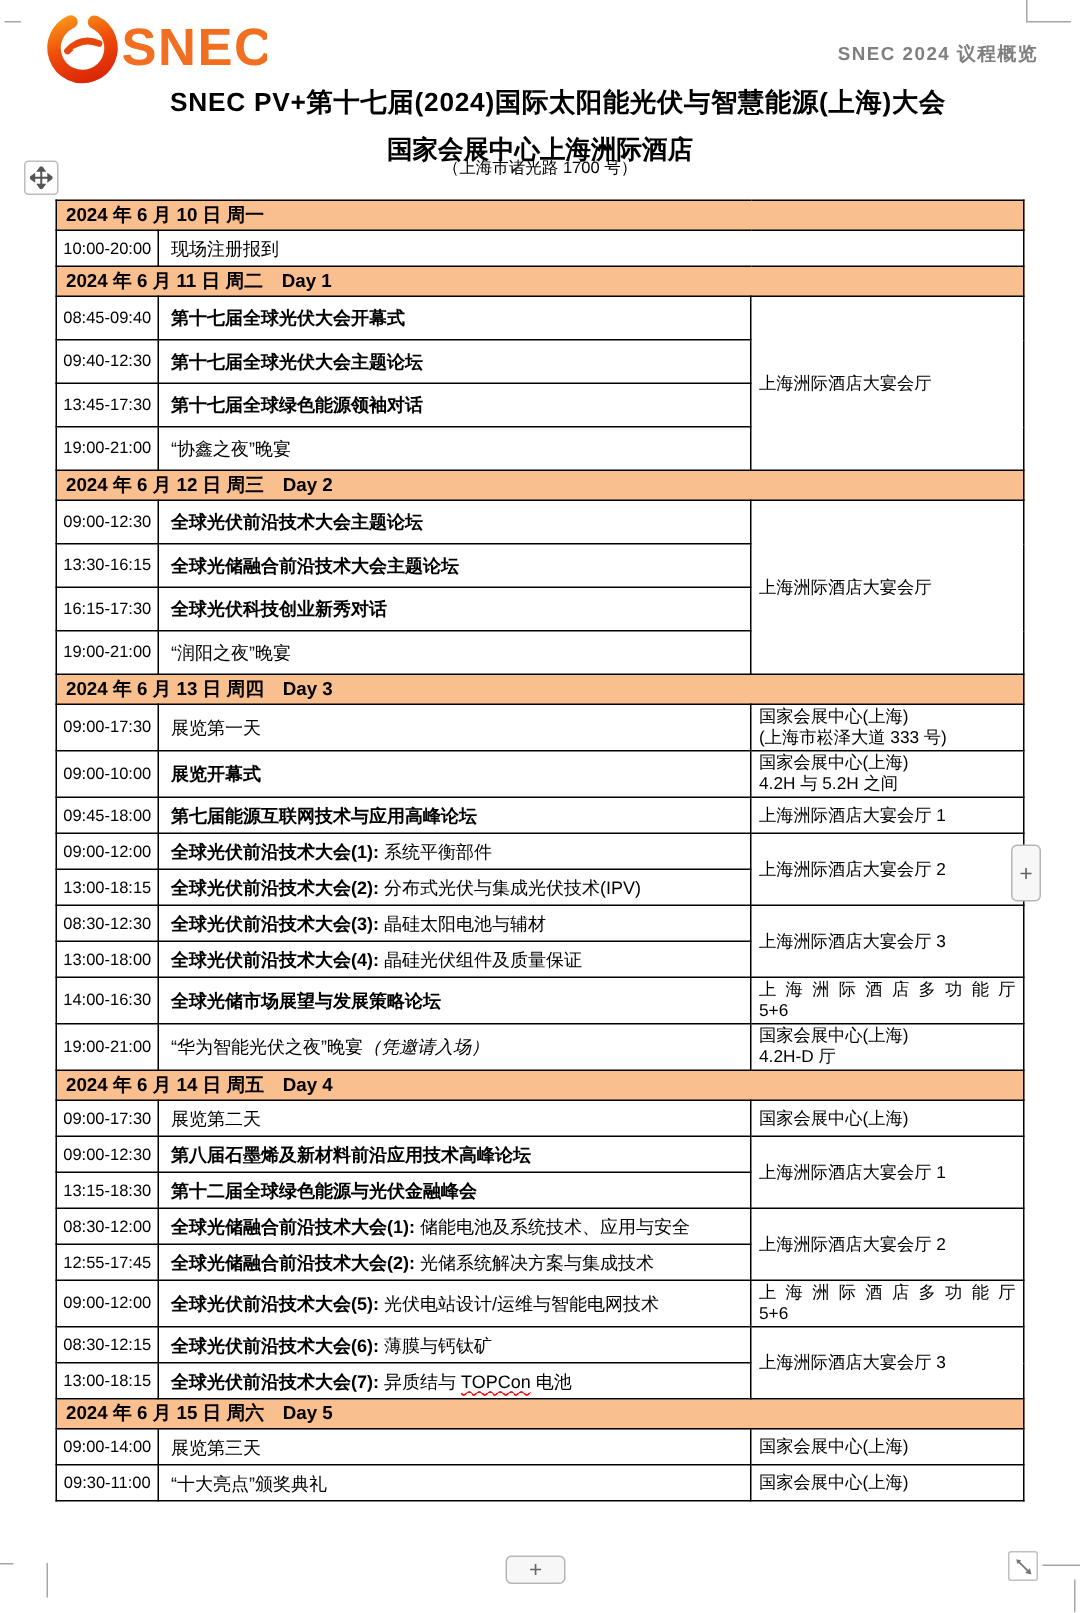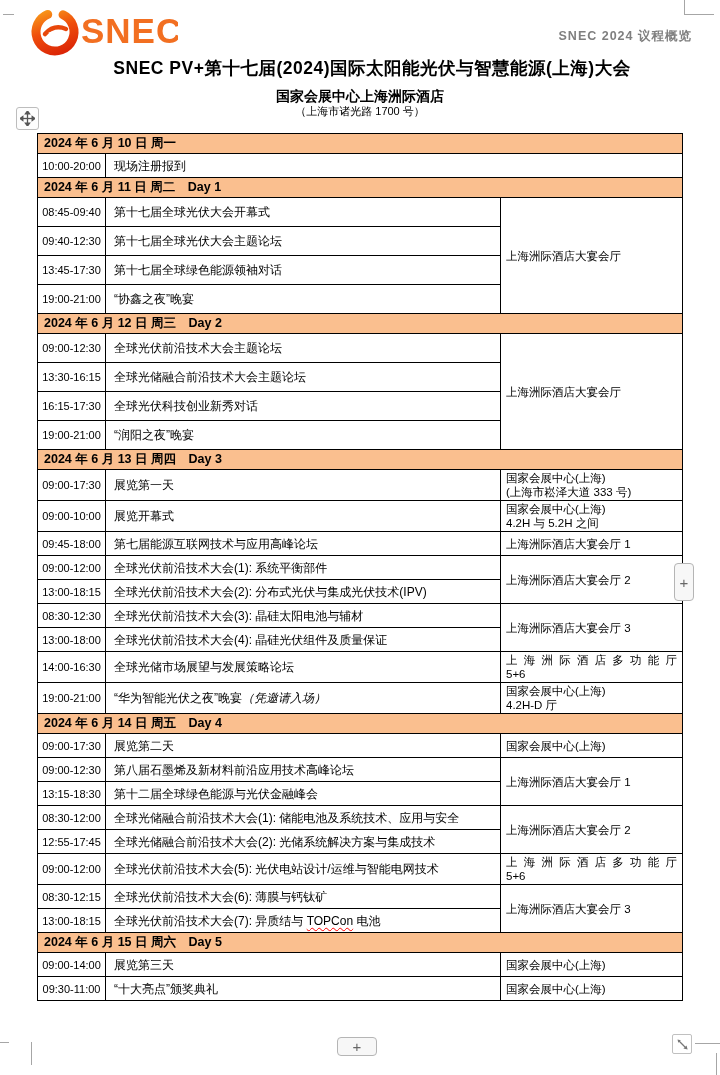--- a/index.html
+++ b/index.html
@@ -6,38 +6,38 @@
   body{font-family:"Liberation Sans","DejaVu Sans",sans-serif;background:#fff;}
   .page{position:relative;width:720px;height:1075px;background:#ffffff;overflow:hidden;}
 
   
   .mark{position:absolute;background:#a6a6a6;}
 
   
   .logo{position:absolute;left:28px;top:2px;width:150px;height:56px;}
   .overview{position:absolute;right:28px;top:28px;font-size:12.5px;font-weight:bold;color:#7f7f7f;letter-spacing:1px;}
   .doc-title{position:absolute;left:12px;top:56px;width:100%;text-align:center;font-size:17.5px;font-weight:bold;color:#000;letter-spacing:.5px;}
-  .venue{position:absolute;left:0;top:88px;width:100%;text-align:center;font-size:14px;font-weight:bold;color:#000;}
+  .venue{position:absolute;left:0;top:88px;width:100%;text-align:center;font-size:17px;font-weight:bold;color:#000;}
   .address{position:absolute;left:0;top:104px;width:100%;text-align:center;font-size:11px;color:#000;}
 
   
   .move-handle{position:absolute;left:16px;top:107px;width:23px;height:23px;background:#fdfdfd;border:1px solid #bdbdbd;border-radius:3px;display:flex;align-items:center;justify-content:center;cursor:move;box-sizing:border-box;}
 
   
   table.sched{position:absolute;left:37px;top:133px;width:645px;border-collapse:collapse;table-layout:fixed;}
   table.sched col.c-time{width:68px;}
   table.sched col.c-sess{width:395px;}
   table.sched col.c-loc{width:182px;}
   table.sched td{border:1px solid #000;vertical-align:middle;color:#000;box-sizing:border-box;}
   tr.day-row td{height:19px;font-size:12.5px;font-weight:bold;padding:1px 6px;}
   .trow td{height:24px;}
   .sec-1 .trow td,.sec-2 .trow td{height:29px;}
   .time-cell{font-size:11px;text-align:center;padding:1px 2px;white-space:nowrap;}
   .content-cell{font-size:12px;line-height:14px;padding:1px 8px;}
-  .content-cell .b{font-weight:normal;margin-top:48px;}
+  .content-cell .b{font-weight:bold;margin-top:48px;}
   .content-cell .i{font-style:italic;}
   .content-cell .err{text-decoration:underline;text-decoration-style:wavy;text-decoration-color:#ff0000;text-decoration-thickness:1px;text-underline-offset:2px;}
   .loc-cell{font-size:11.5px;line-height:14px;padding:1px 5px;}
   .loc-cell .jline{text-align:justify;text-align-last:justify;}
 
   
   .btn-plus{position:absolute;background:#f7f7f7;border:1px solid #b5b5b5;border-radius:4px;color:#666;display:flex;align-items:center;justify-content:center;font-size:15px;line-height:1;cursor:pointer;box-sizing:border-box;}
   .add-col{left:674px;top:563px;width:20px;height:38px;}
   .add-row{left:337px;top:1037px;width:40px;height:19px;}
   .resize-handle{position:absolute;left:672px;top:1034px;width:20px;height:20px;background:#fff;border:1px solid #c0c0c0;border-radius:2px;display:flex;align-items:center;justify-content:center;cursor:nwse-resize;box-sizing:border-box;}

